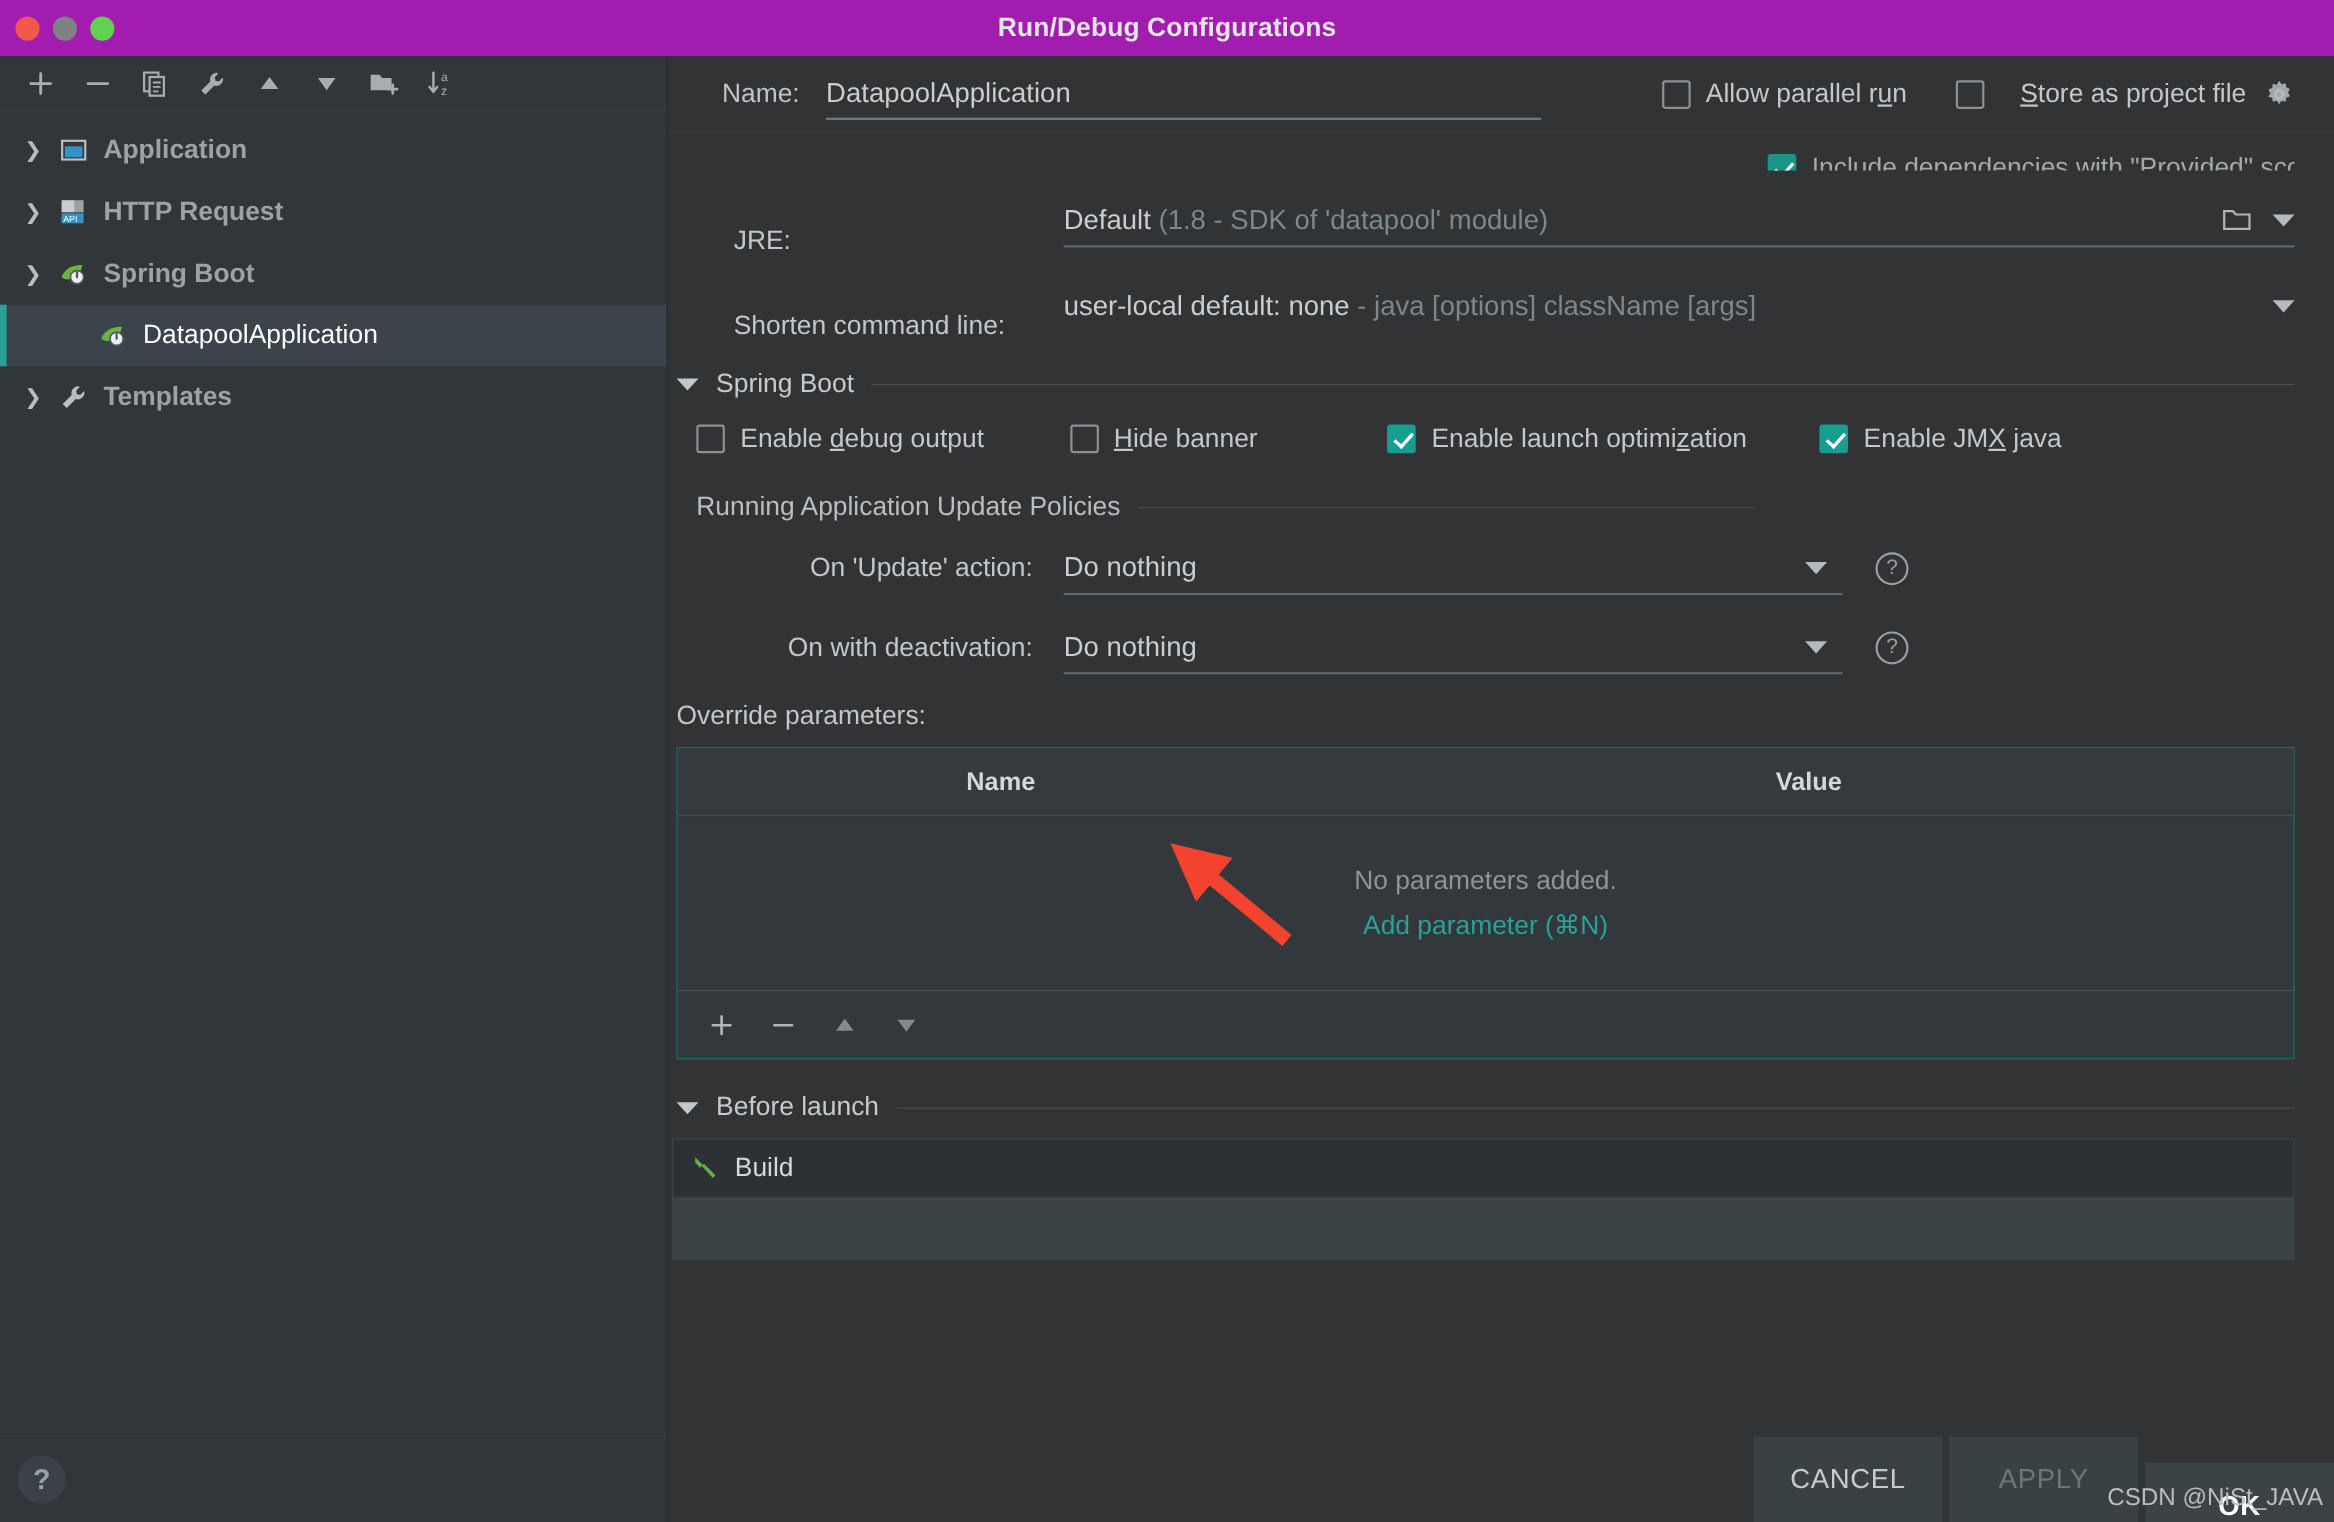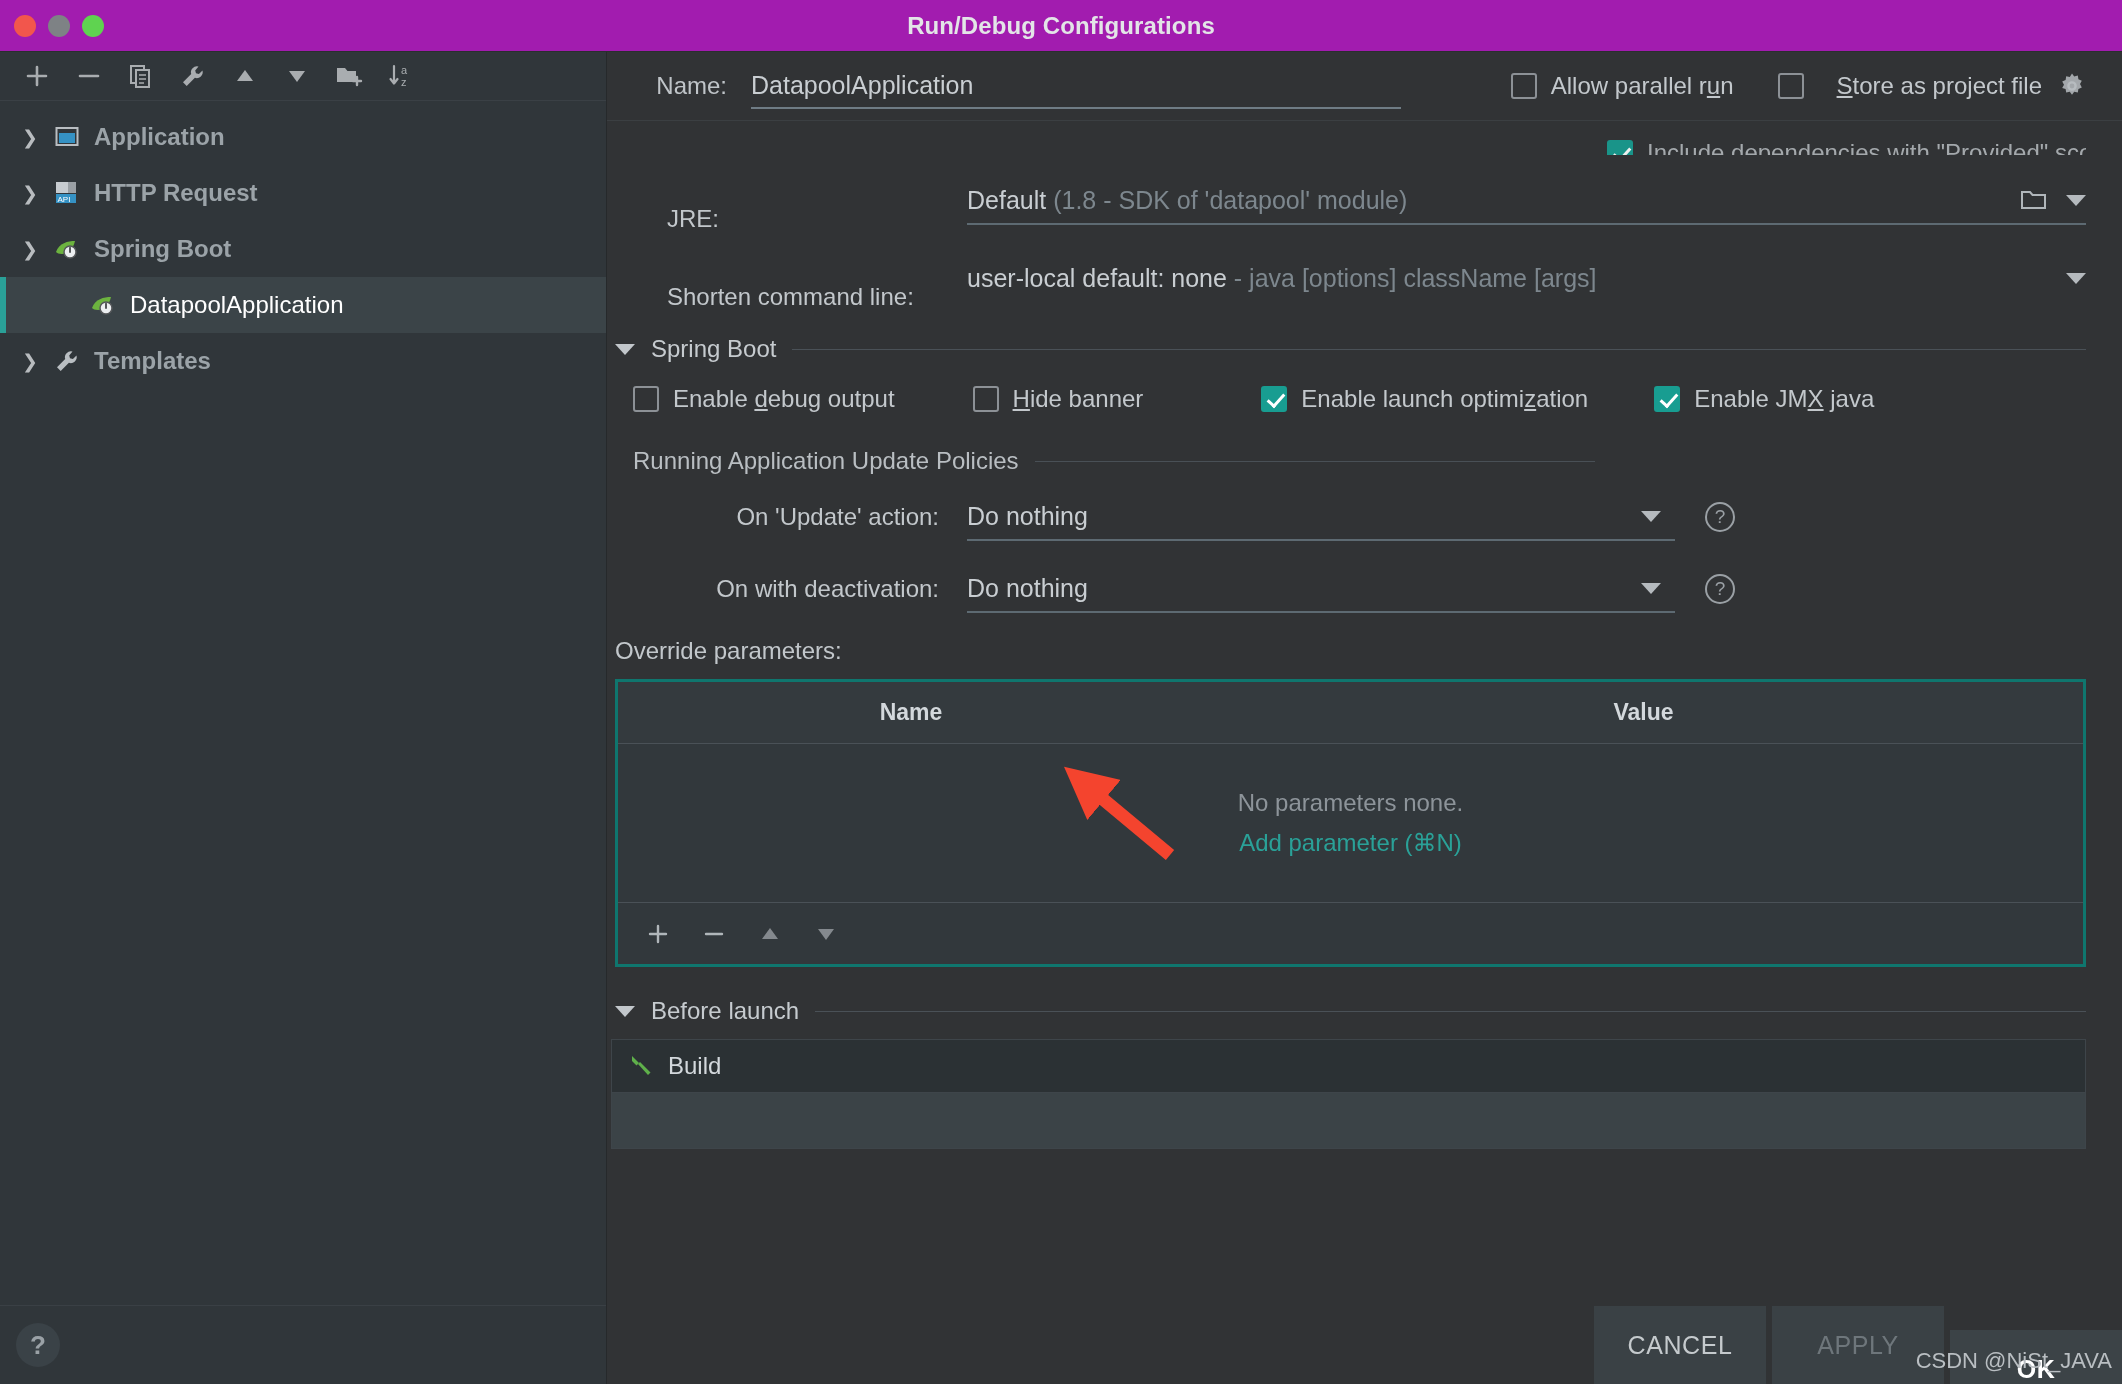--- a/index.html
+++ b/index.html
@@ -384,21 +384,21 @@
     height: 46px;
     background: #32383c;
     border: 1px solid #5c666d;
     cursor: text;
   }
 
   .override-label { font-size: 24px; color: #c2c7cb; padding-left: 8px; margin: 12px 0 14px 0; }
 
   
   .param-table {
-    border: 3px solid #0f766e;
+    border: 1px solid #0f766e;
     background: #32383c;
     margin-left: 8px;
   }
   .pt-head {
     height: 62px;
     display: flex;
     align-items: center;
     border-bottom: 1px solid #4a5157;
     background: #343a3e;
   }
@@ -745,21 +745,21 @@
 
 
         <div class="override-label">Override parameters:</div>
 
         <div class="param-table">
           <div class="pt-head">
             <div class="col name">Name</div>
             <div class="col value">Value</div>
           </div>
           <div class="pt-body">
-            <div class="pt-empty">No parameters none.</div>
+            <div class="pt-empty">No parameters added.</div>
             <div class="pt-add">Add parameter (⌘N)</div>
           </div>
           <div class="pt-foot">
             <span class="ficon">
               <svg width="24" height="24" viewBox="0 0 24 24">
                   <path d="M12 4v16M4 12h16" stroke="currentColor" stroke-width="2.4" stroke-linecap="round"></path>
                 </svg>
             </span>
             <span class="ficon">
               <svg width="24" height="24" viewBox="0 0 24 24">

